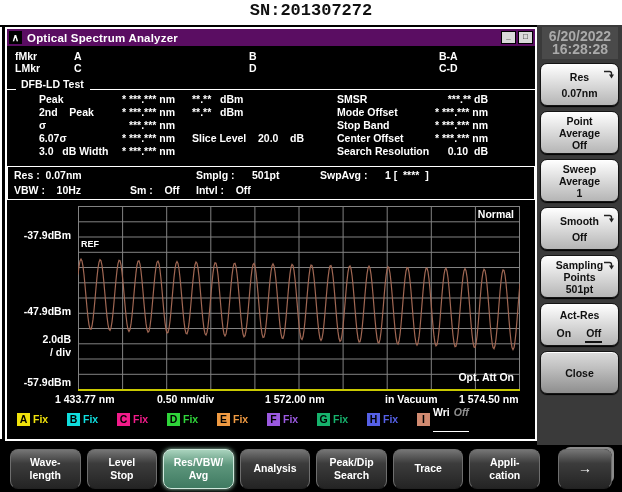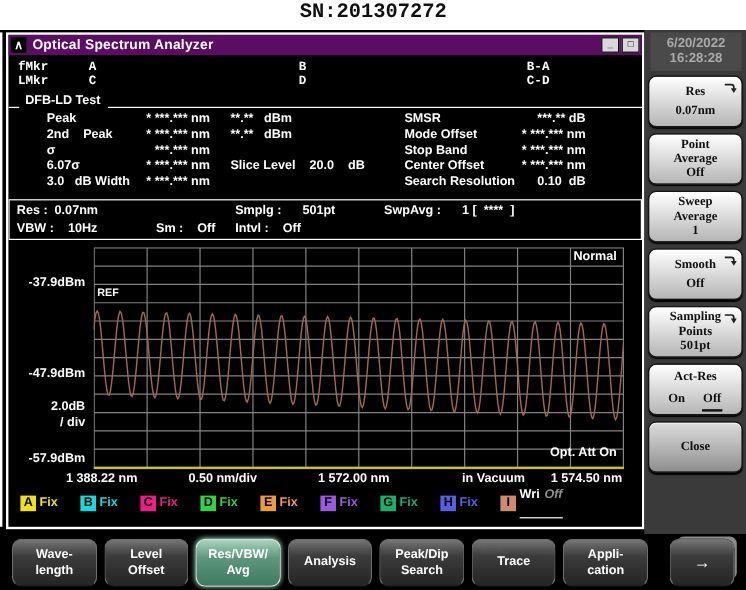--- a/index.html
+++ b/index.html
@@ -15,21 +15,21 @@
   .win{position:absolute;left:5px;top:2px;width:532px;height:414px;background:#000;
        border:2px solid #fff;box-sizing:border-box;overflow:hidden;color:#fff;font-weight:bold;}
   .titlebar{position:relative;height:17px;background:#5a0d62;display:flex;align-items:center;padding:0 2px;}
   .logo{width:13px;height:13px;background:#000;color:#fff;font-size:10px;display:flex;
         align-items:center;justify-content:center;margin-right:5px;}
   .title{font-size:11.5px;letter-spacing:.2px;}
   .winbtns{margin-left:auto;display:flex;gap:2px;}
   .wbtn{width:13px;height:11px;background:#d9d9d9;border:1px solid #000;color:#000;font-size:8px;
         line-height:9px;text-align:center;font-weight:bold;}
   
-  .mkr{position:relative;height:12px;margin-top:4px;font-size:10.5px;font-family:Liberation Mono, monospace;}
+  .mkr{position:relative;height:12px;margin-top:4px;font-size:10.5px;}
   .mkr span{position:absolute;top:0;}
   .m0{left:8px}.m1{left:67px}.m2{left:242px}.m3{left:432px}
   
   .legend{display:flex;align-items:flex-end;height:13px;margin-top:3px;font-size:10.5px;}
   .hl{height:1px;background:#fff;}
   .hl.s{width:9px;margin-right:5px;}
   .hl.g{flex:1;margin-left:6px;}
   
   .params{position:relative;height:67px;margin-top:3px;font-size:10.5px;}
   .prow{position:relative;height:13px;}
@@ -53,22 +53,22 @@
   .trace{width:50px;display:flex;align-items:center;font-size:10.5px;flex:none;}
   .trace:last-child{width:auto;}
   .tbox{width:13px;height:13px;color:#000;display:flex;align-items:center;justify-content:center;
         font-size:10.5px;margin-right:3px;flex:none;}
   .twrap{display:flex;gap:4px;}
   .trace.wri .twrap{border-bottom:1px solid #fff;padding-bottom:13px;}
   .tstate2{font-style:italic;color:#8f8f8f;}
   
   .rpanel{position:absolute;left:537px;top:0;width:85px;height:420px;background:#3a3a3a;}
   .dt{position:absolute;left:5px;top:2px;width:76px;height:32px;background:#4a4a4a;color:#aaa;
-      font-size:11px;font-weight:bold;text-align:center;line-height:13px;padding-top:3px;box-sizing:border-box;}
-  .sbtns{position:absolute;left:3px;top:38px;width:79px;display:flex;flex-direction:column;gap:5px;font-family:Liberation Serif, serif;}
+      font-size:14px;font-weight:bold;text-align:center;line-height:13px;padding-top:3px;box-sizing:border-box;}
+  .sbtns{position:absolute;left:3px;top:38px;width:79px;display:flex;flex-direction:column;gap:5px;}
   .skey{position:relative;height:41px;border-radius:7px;border:1px solid #141414;
         background:linear-gradient(#ffffff,#e3e3e3 38%,#b5b5b5);
         box-shadow:inset 0 1px 0 #fff, 0 1px 1px #000;
         color:#101010;font-size:10.5px;font-weight:bold;text-align:center;
         display:flex;flex-direction:column;justify-content:center;line-height:12px;cursor:pointer;}
   .skey.two{line-height:16px;}
   .skey .corner{position:absolute;top:3px;right:4px;}
   .skey.close{background:linear-gradient(#dcdcdc,#c0c0c0 38%,#8e8e8e);}
   .onoff{display:flex;justify-content:center;gap:14px;margin-top:2px;}
   .off-on{border-bottom:2px solid #111;padding:0 1px;}
@@ -180,21 +180,21 @@
           <svg width="442" height="185" xmlns="http://www.w3.org/2000/svg">
             <path fill="none" stroke-width="1" d="M0.5 0V185 M44.6 0V185 M88.7 0V185 M132.8 0V185 M176.9 0V185 M221.0 0V185 M265.1 0V185 M309.2 0V185 M353.3 0V185 M397.4 0V185 M441.5 0V185 M0 0.5H442 M0 15.8H442 M0 31.0H442 M0 46.3H442 M0 61.5H442 M0 76.8H442 M0 92.0H442 M0 107.3H442 M0 122.5H442 M0 137.8H442 M0 153.0H442 M0 168.3H442 M0 183.5H442 " stroke="#828282"></path>
             <path fill="none" stroke-width="1.2" d="M0 68.6L1 60.3L2 54.9L3 53.1L4 55.0L5 60.4L6 68.7L7 79.2L8 90.6L9 101.8L10 111.5L11 118.8L12 122.9L13 123.3L14 120.0L15 113.4L16 104.1L17 93.2L18 81.8L19 71.1L20 62.2L21 56.2L22 53.6L23 54.8L24 59.5L25 67.4L26 77.6L27 89.0L28 100.4L29 110.6L30 118.5L31 123.3L32 124.4L33 121.9L34 115.8L35 107.0L36 96.2L37 84.7L38 73.7L39 64.4L40 57.7L41 54.3L42 54.7L43 58.8L44 66.2L45 76.0L46 87.3L47 98.9L48 109.5L49 118.0L50 123.5L51 125.4L52 123.6L53 118.2L54 109.7L55 99.2L56 87.7L57 76.4L58 66.6L59 59.2L60 55.2L61 54.8L62 58.2L63 65.0L64 74.5L65 85.7L66 97.4L67 108.3L68 117.4L69 123.6L70 126.2L71 125.2L72 120.4L73 112.5L74 102.2L75 90.7L76 79.2L77 69.0L78 61.0L79 56.2L80 55.1L81 57.7L82 64.0L83 73.0L84 84.0L85 95.8L86 107.0L87 116.6L88 123.5L89 126.9L90 126.6L91 122.5L92 115.1L93 105.2L94 93.8L95 82.1L96 71.4L97 62.9L98 57.4L99 55.5L100 57.4L101 63.0L102 71.6L103 82.4L104 94.1L105 105.6L106 115.7L107 123.2L108 127.4L109 127.9L110 124.5L111 117.7L112 108.1L113 96.8L114 85.0L115 74.0L116 64.9L117 58.7L118 56.0L119 57.2L120 62.1L121 70.2L122 80.7L123 92.5L124 104.2L125 114.7L126 122.8L127 127.8L128 129.0L129 126.4L130 120.1L131 111.0L132 99.9L133 88.0L134 76.7L135 67.1L136 60.2L137 56.7L138 57.1L139 61.4L140 68.9L141 79.1L142 90.7L143 102.7L144 113.6L145 122.3L146 128.0L147 130.0L148 128.1L149 122.5L150 113.8L151 103.0L152 91.1L153 79.5L154 69.3L155 61.8L156 57.6L157 57.2L158 60.7L159 67.7L160 77.5L161 89.0L162 101.0L163 112.3L164 121.6L165 128.0L166 130.8L167 129.7L168 124.8L169 116.6L170 106.0L171 94.2L172 82.4L173 71.8L174 63.6L175 58.6L176 57.5L177 60.2L178 66.6L179 76.0L180 87.3L181 99.4L182 111.0L183 120.8L184 127.9L185 131.5L186 131.1L187 126.9L188 119.3L189 109.1L190 97.3L191 85.3L192 74.3L193 65.5L194 59.8L195 57.9L196 59.9L197 65.6L198 74.5L199 85.6L200 97.7L201 109.5L202 119.9L203 127.6L204 132.0L205 132.4L206 128.9L207 121.9L208 112.1L209 100.4L210 88.3L211 76.9L212 67.6L213 61.1L214 58.4L215 59.6L216 64.7L217 73.1L218 83.8L219 95.9L220 108.0L221 118.8L222 127.2L223 132.3L224 133.6L225 130.8L226 124.4L227 115.0L228 103.6L229 91.4L230 79.7L231 69.8L232 62.7L233 59.1L234 59.5L235 63.9L236 71.7L237 82.2L238 94.2L239 106.4L240 117.6L241 126.7L242 132.5L243 134.5L244 132.6L245 126.8L246 117.9L247 106.7L248 94.5L249 82.5L250 72.1L251 64.3L252 60.0L253 59.6L254 63.2L255 70.4L256 80.5L257 92.4L258 104.7L259 116.3L260 125.9L261 132.5L262 135.4L263 134.2L264 129.1L265 120.7L266 109.8L267 97.7L268 85.5L269 74.6L270 66.1L271 61.0L272 59.9L273 62.7L274 69.3L275 78.9L276 90.6L277 103.0L278 114.9L279 125.1L280 132.4L281 136.0L282 135.7L283 131.3L284 123.5L285 112.9L286 100.9L287 88.5L288 77.2L289 68.1L290 62.2L291 60.2L292 62.3L293 68.2L294 77.3L295 88.8L296 101.2L297 113.4L298 124.1L299 132.1L300 136.5L301 137.0L302 133.4L303 126.1L304 116.0L305 104.1L306 91.6L307 79.9L308 70.2L309 63.6L310 60.8L311 62.1L312 67.3L313 75.9L314 87.0L315 99.4L316 111.8L317 123.0L318 131.6L319 136.8L320 138.1L321 135.3L322 128.7L323 119.0L324 107.3L325 94.7L326 82.7L327 72.5L328 65.2L329 61.5L330 62.0L331 66.4L332 74.5L333 85.2L334 97.6L335 110.2L336 121.7L337 131.0L338 137.0L339 139.1L340 137.1L341 131.2L342 122.0L343 110.5L344 97.9L345 85.6L346 74.9L347 66.9L348 62.4L349 62.0L350 65.7L351 73.1L352 83.5L353 95.7L354 108.4L355 120.4L356 130.2L357 137.0L358 139.9L359 138.7L360 133.5L361 124.9L362 113.7L363 101.1L364 88.6L365 77.4L366 68.7L367 63.5L368 62.2L369 65.2L370 71.9L371 81.8L372 93.8L373 106.6L374 118.9L375 129.3L376 136.8L377 140.6L378 140.2L379 135.7L380 127.7L381 116.8L382 104.4L383 91.7L384 80.0L385 70.7L386 64.7L387 62.6L388 64.7L389 70.8L390 80.2L391 92.0L392 104.8L393 117.3L394 128.3L395 136.5L396 141.1L397 141.5L398 137.8L399 130.4L400 120.0L401 107.7L402 94.8L403 82.8L404 72.9L405 66.1L406 63.2L407 64.5L408 69.8L409 78.7L410 90.1L411 102.9L412 115.7L413 127.1L414 136.0L415 141.4L416 142.7L417 139.8L418 133.0L419 123.0L420 111.0L421 98.0L422 85.7L423 75.2L424 67.7L425 63.9L426 64.4L427 69.0L428 77.2L429 88.3L430 101.0L431 113.9L432 125.8L433 135.3L434 141.5L435 143.7L436 141.6L437 135.5L438 126.1L439 114.2L440 101.3L441 88.7L442 77.6" stroke="#a06753"></path>
             <line x1="0" y1="184" x2="442" y2="184" stroke-width="2" stroke="#c9c900"></line>
           </svg>
           <div class="overlay" style="top:2px;right:6px">Normal</div>
           <div class="overlay" style="top:33px;left:3px;font-size:9px">REF</div>
           <div class="overlay" style="bottom:8px;right:6px">Opt. Att On</div>
         </div>
 
-        <div class="xlab" style="left:48px">1 388.22 nm</div>
+        <div class="xlab" style="left:48px">1 433.77 nm</div>
         <div class="xlab" style="left:150px">0.50 nm/div</div>
         <div class="xlab" style="left:258px">1 572.00 nm</div>
         <div class="xlab" style="left:378px">in Vacuum</div>
         <div class="xlab" style="left:452px">1 574.50 nm</div>
       </div>
 
       <div class="traces">
         <div class="trace">
           <span class="tbox" style="background: rgb(240, 226, 12);">A</span>
           <span class="twrap">
@@ -313,21 +313,21 @@
       </div>
     </div>
 
     <div class="bpanel">
       <div class="bkey">
         <span>Wave-</span>
         <span>length</span>
       </div>
       <div class="bkey">
         <span>Level</span>
-        <span>Offset</span>
+        <span>Stop</span>
       </div>
       <div class="bkey active">
         <span>Res/VBW/</span>
         <span>Avg</span>
       </div>
       <div class="bkey">
         <span>Analysis</span>
       </div>
       <div class="bkey">
         <span>Peak/Dip</span>

